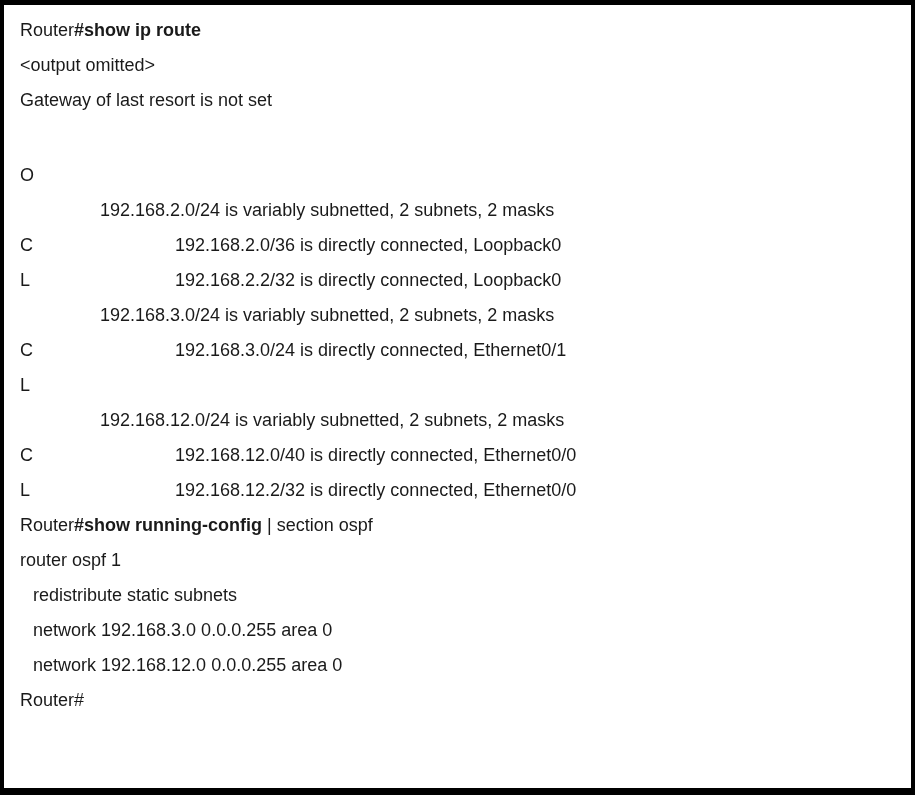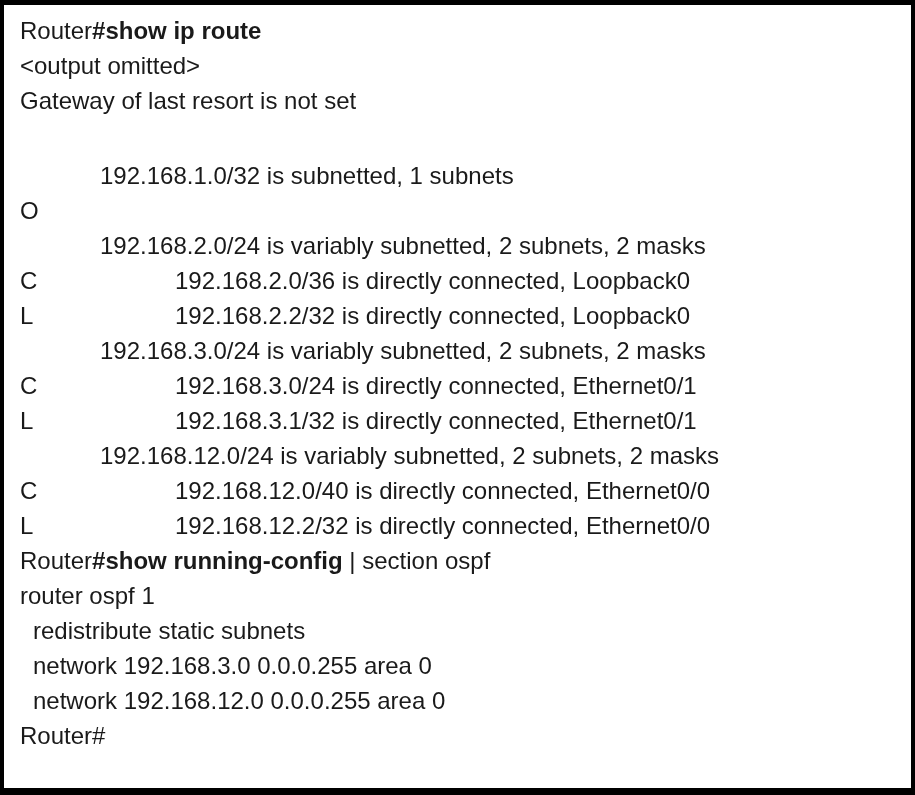--- a/index.html
+++ b/index.html
@@ -17,21 +17,21 @@
     width: 915px;
     height: 795px;
     box-sizing: border-box;
     border-style: solid;
     border-color: #000000;
     border-width: 5px 4px 7px 4px;
     background: #ffffff;
     padding: 8px 0 0 16px;
     overflow: hidden;
     font-family: "Liberation Sans", "DejaVu Sans", sans-serif;
-    font-size: 24px;
+    font-size: 18px;
     line-height: 35px;
     color: #1a1a1a;
   }
   .line {
     position: relative;
     height: 35px;
     white-space: pre;
   }
   .line .code {
     position: absolute;
@@ -51,35 +51,34 @@
   <div class="console-box">
 
     <div class="line"><span>Router</span><span class="cmd-bold">#show ip route</span><span></span></div>
 
     <div class="line">&lt;output omitted&gt;</div>
 
     <div class="line">Gateway of last resort is not set</div>
 
     <div class="spacer-blank"></div>
 
-    <div class="line summary">192.168.1.0/32 is subnetted, 1 subnets</div>
 
     <div class="line entry"><span class="code">O</span></div>
 
     <div class="line summary">192.168.2.0/24 is variably subnetted, 2 subnets, 2 masks</div>
 
     <div class="line entry"><span class="code">C</span><span>192.168.2.0/36 is directly connected, Loopback0</span></div>
 
     <div class="line entry"><span class="code">L</span><span>192.168.2.2/32 is directly connected, Loopback0</span></div>
 
     <div class="line summary">192.168.3.0/24 is variably subnetted, 2 subnets, 2 masks</div>
 
     <div class="line entry"><span class="code">C</span><span>192.168.3.0/24 is directly connected, Ethernet0/1</span></div>
 
-    <div class="line entry"><span class="code">L</span><span>192.168.3.1/32 is directly connected, Ethernet0/1</span></div>
+    <div class="line entry"><span class="code">L</span></div>
 
     <div class="line summary">192.168.12.0/24 is variably subnetted, 2 subnets, 2 masks</div>
 
     <div class="line entry"><span class="code">C</span><span>192.168.12.0/40 is directly connected, Ethernet0/0</span></div>
 
     <div class="line entry"><span class="code">L</span><span>192.168.12.2/32 is directly connected, Ethernet0/0</span></div>
 
     <div class="line"><span>Router</span><span class="cmd-bold">#show running-config</span><span> | section ospf</span></div>
 
     <div class="line">router ospf 1</div>

